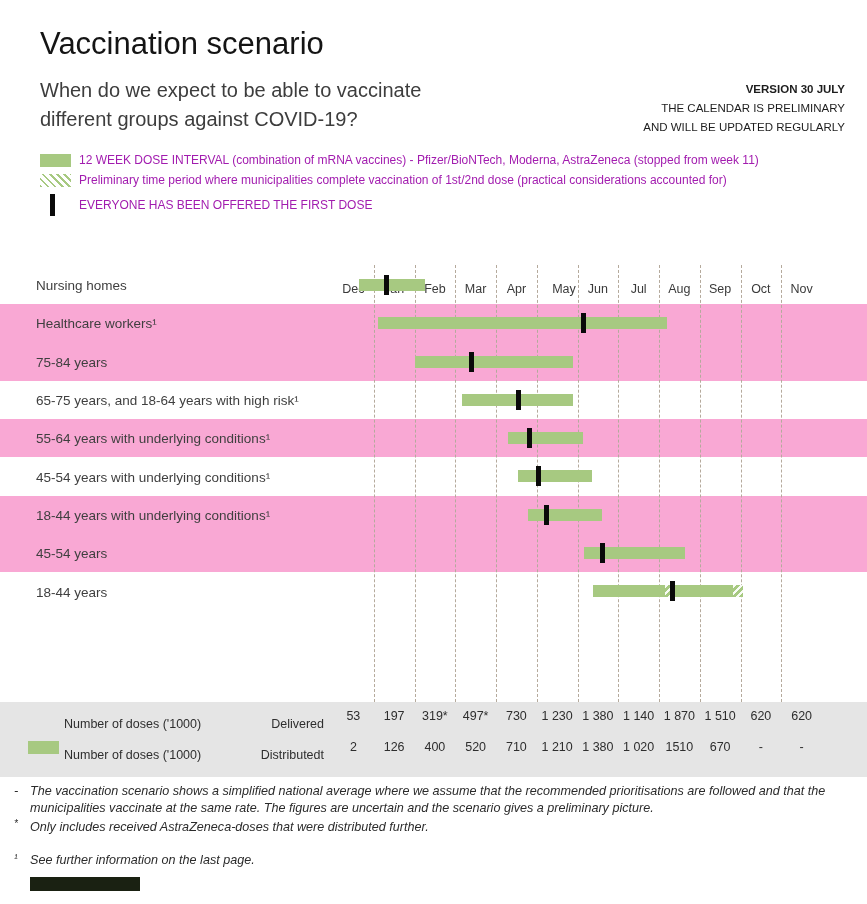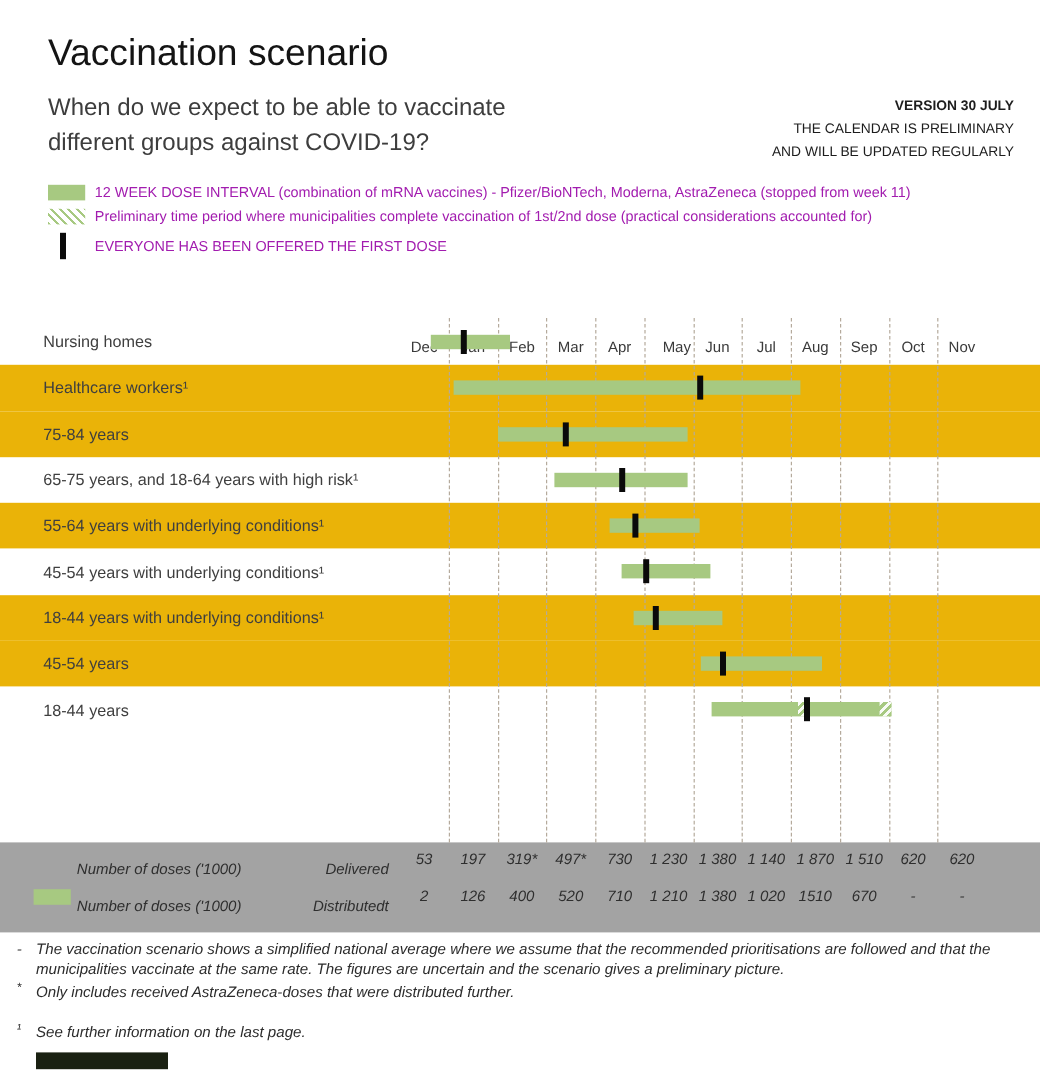--- a/index.html
+++ b/index.html
@@ -17,28 +17,28 @@
             background:repeating-linear-gradient(45deg,#a7c981 0 2px,#ffffff 2px 5px);}
   .sw-tick{width:5px;height:22px;background:#0a0a0a;margin-left:10px;flex:0 0 5px;}
   .legend-label{margin-left:8px;font-size:12px;color:#a21caf;white-space:nowrap;}
   .legend-row.tall .legend-label{margin-left:24px;}
   .month-axis{position:absolute;left:0;top:247px;width:867px;height:18px;}
   .month-label{position:absolute;top:0;transform:translateX(-50%);font-size:12.5px;color:#3a3a3a;margin-top:35px;}
   .grid-overlay{position:absolute;left:0;top:265px;width:867px;height:437px;z-index:1;}
   .gridline{position:absolute;top:0;height:100%;width:0;border-left:1px dashed #b5aa9c;}
   .chart-rows{position:absolute;left:0;top:266px;width:867px;}
   .chart-row{position:relative;width:867px;height:38.3px;}
-  .chart-row.striped{background:#eab308;}
+  .chart-row.striped{background:#f9a8d4;}
   .row-label{position:absolute;left:36px;top:50%;transform:translateY(-50%);
              font-size:13.5px;color:#3f3f3f;white-space:nowrap;}
   .bar{position:absolute;top:13px;height:12px;background:#a7c981;z-index:2;}
   .hatch{position:absolute;top:0;height:12px;
          background:repeating-linear-gradient(135deg,rgba(255,255,255,0.92) 0 2.5px,rgba(255,255,255,0) 2.5px 5px);}
   .tick{position:absolute;top:9px;height:20px;width:5px;background:#0a0a0a;z-index:3;}
-  .table-row{position:absolute;left:0;width:867px;height:44px;background:#a3a3a3;font-style:italic;}
+  .table-row{position:absolute;left:0;width:867px;height:44px;background:#e5e5e5;}
   .t-swatch{position:absolute;left:28px;top:7.5px;width:31px;height:13px;background:#a7c981;}
   .t-label{position:absolute;left:64px;top:50%;transform:translateY(-50%);font-size:12.5px;color:#2e2e2e;}
   .t-qual{position:absolute;left:210px;width:114px;top:50%;transform:translateY(-50%);
           text-align:right;font-size:12.5px;color:#2e2e2e;}
   .t-values{position:absolute;left:0;top:0;width:867px;height:28px;}
   .t-val{position:absolute;top:50%;transform:translate(-50%,-50%);font-size:12.5px;color:#2e2e2e;white-space:nowrap;}
   .footnote{position:absolute;left:14px;width:832px;font-style:italic;font-size:12.6px;
             line-height:1.38;color:#2b2b2b;padding-left:16px;}
   .fn-marker{position:absolute;left:0;top:0;}
   .fn-star .fn-marker{font-size:10px;top:-2px;}

